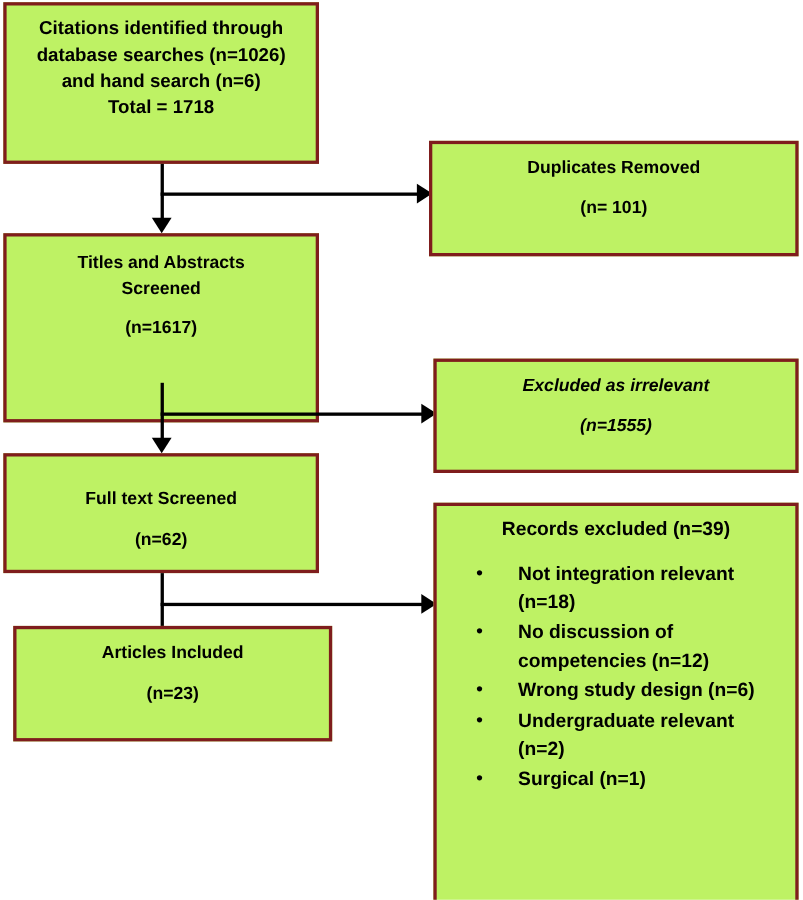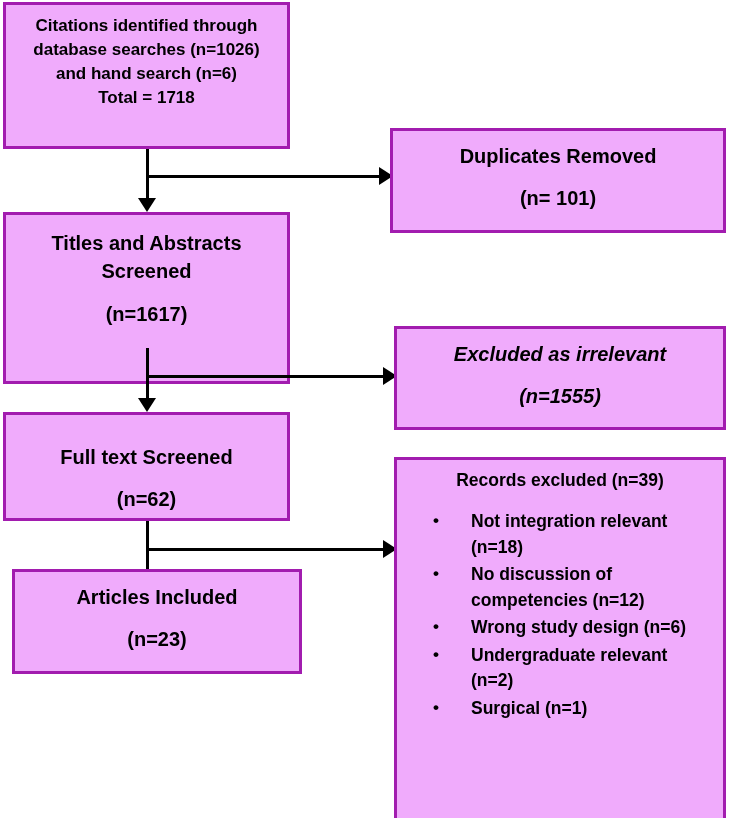--- a/index.html
+++ b/index.html
@@ -15,30 +15,30 @@
     overflow: hidden;
   }
   #diagram {
     position: relative;
     width: 730px;
     height: 818px;
   }
   .box {
     position: absolute;
     box-sizing: border-box;
-    border: 3px solid #a21caf;
-    background: #f0abfc;
+    border: 3px solid #7f1d1d;
+    background: #bef264;
     display: flex;
     flex-direction: column;
     align-items: center;
     justify-content: center;
   }
   .box .line {
     font-weight: bold;
-    font-size: 20px;
+    font-size: 16px;
     line-height: 1.42;
     text-align: center;
     white-space: nowrap;
   }
   .box .line.gap-before {
     margin-top: 14px;
   }
   
   #box-identification {
     left: 3px;  top: 2px;  width: 287px; height: 147px;

